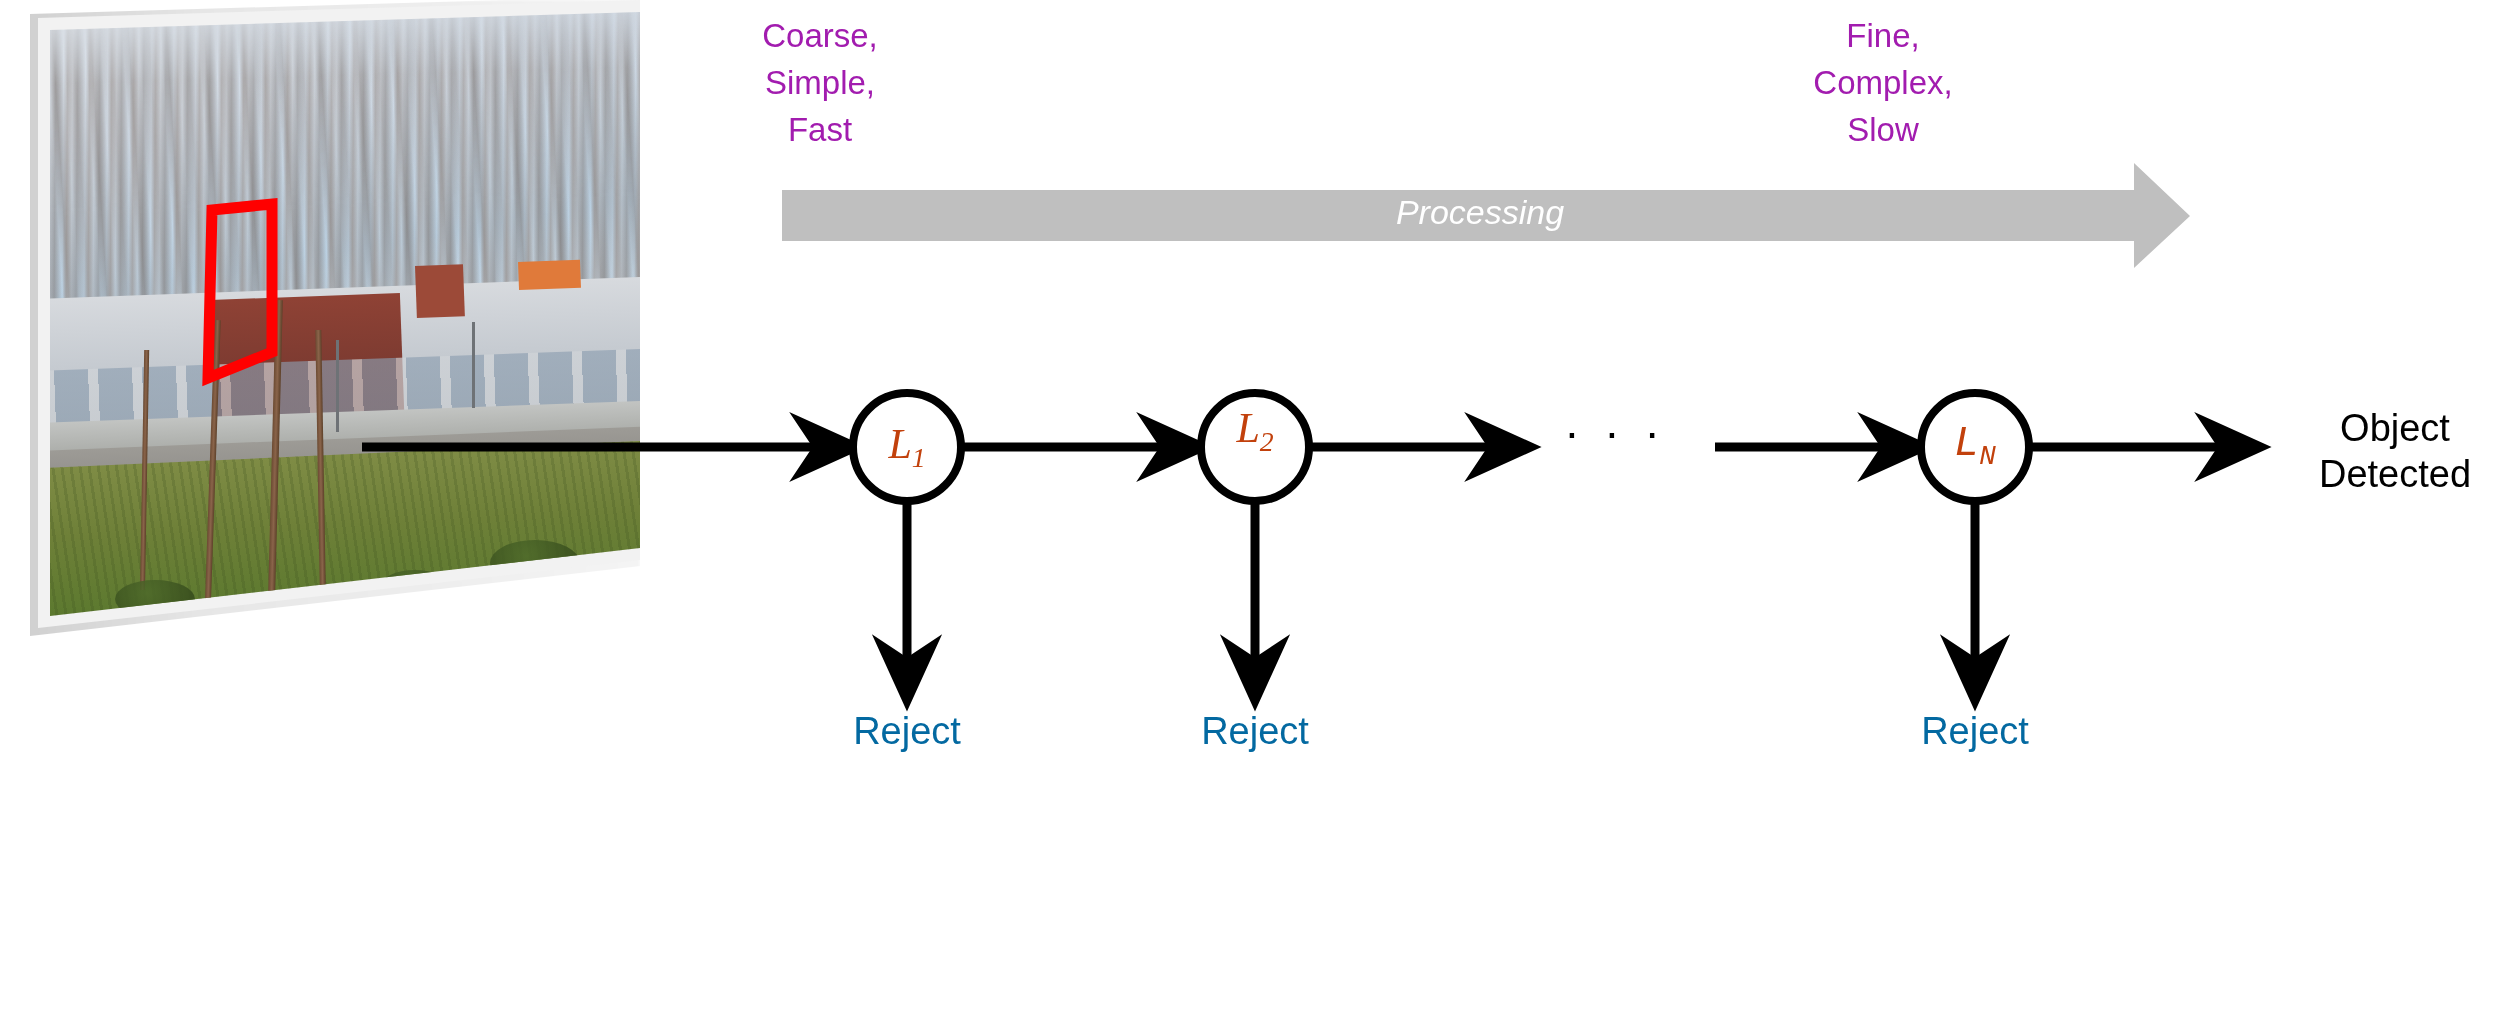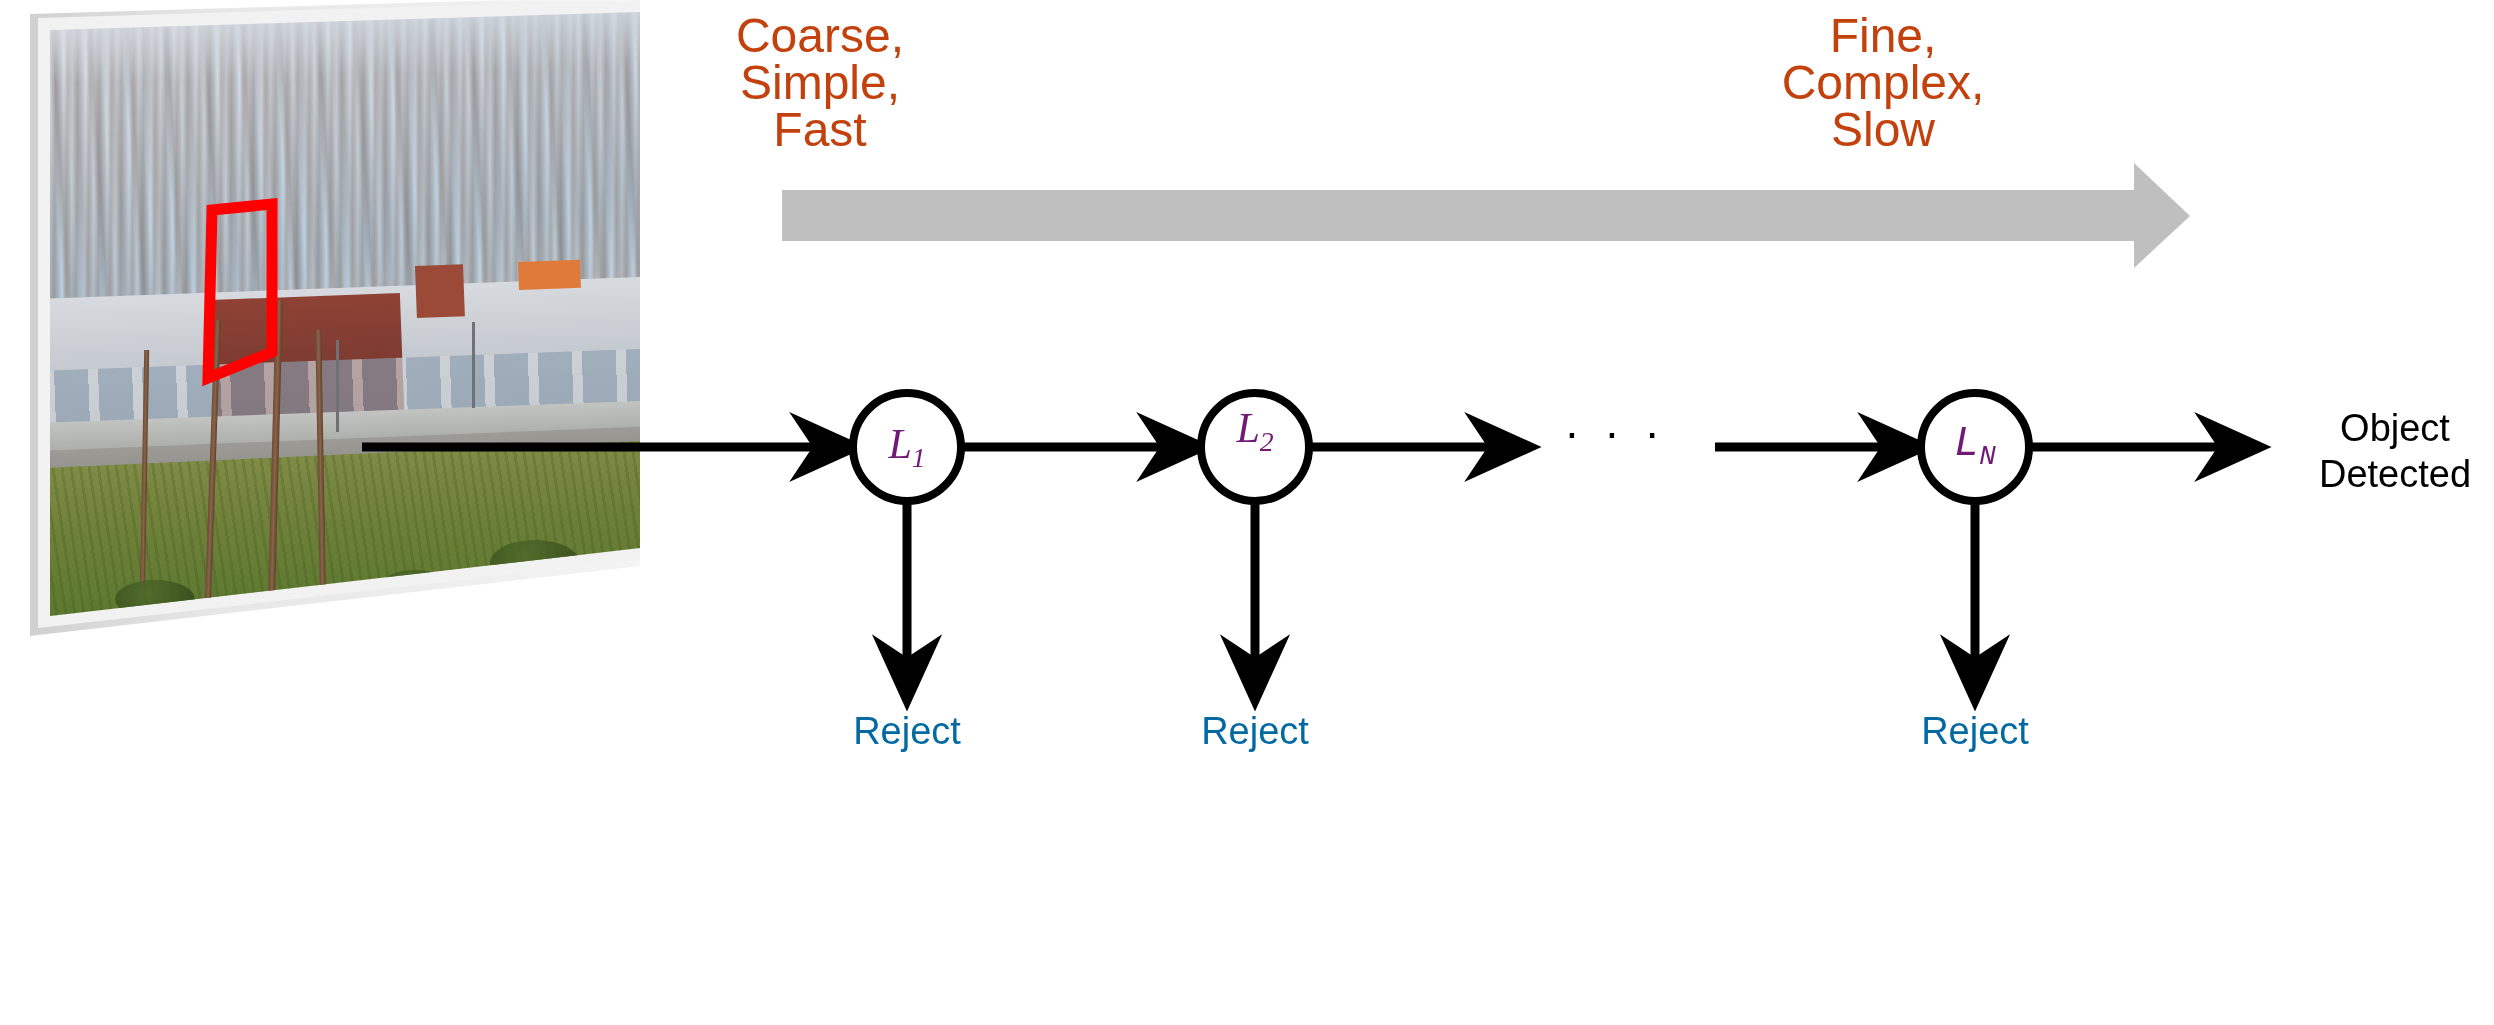--- a/index.html
+++ b/index.html
@@ -174,48 +174,47 @@
     position: absolute;
     left: 0; top: 0;
     width: 620px; height: 640px;
     pointer-events: none;
   }
 
   
   .diag-label {
     position: absolute;
     text-align: center;
-    color: #c2410c;
-    font-size: 48px;
+    color: #a21caf;
+    font-size: 33px;
     line-height: 47px;
     white-space: pre-line;
   }
   #label-coarse { left: 700px; top: 12px; width: 240px; }
   #label-fine   { left: 1763px; top: 12px; width: 240px; }
   #processing-text {
     position: absolute;
     left: 1290px; top: 193px;
     width: 380px;
     text-align: center;
     color: #ffffff;
     font-size: 34px;
     font-style: italic;
     font-family: "Liberation Sans", sans-serif;
-    margin-top: 46px;
   }
 
   
   #cascade { position: absolute; left: 0; top: 0; width: 2494px; height: 1025px; }
 
   .node-text {
     position: absolute;
     font-family: "Liberation Serif", serif;
     font-style: italic;
     font-size: 42px;
-    color: #701a75;
+    color: #c2410c;
     text-align: center;
     width: 120px;
   }
   .node-text sub {
     font-size: 0.66em;
     font-style: italic;
   }
   .reject-label {
     position: absolute;
     width: 200px;

